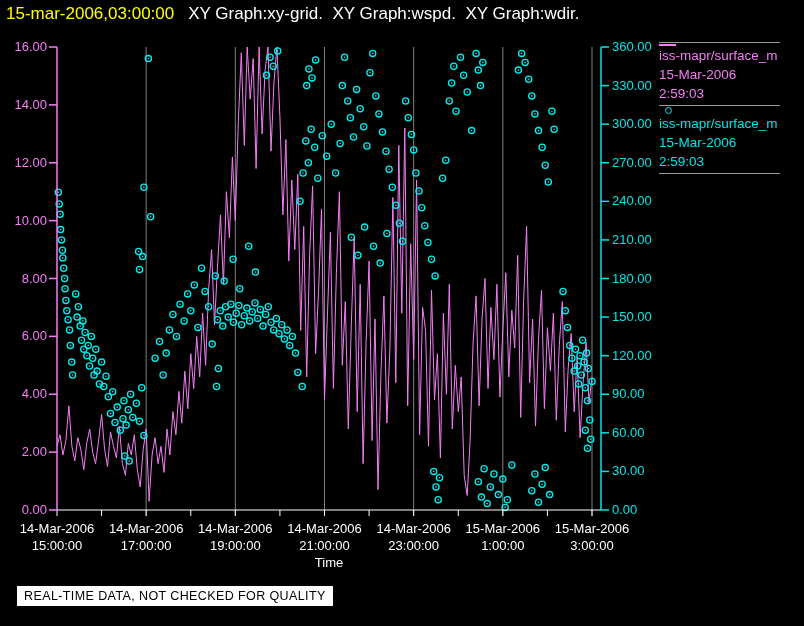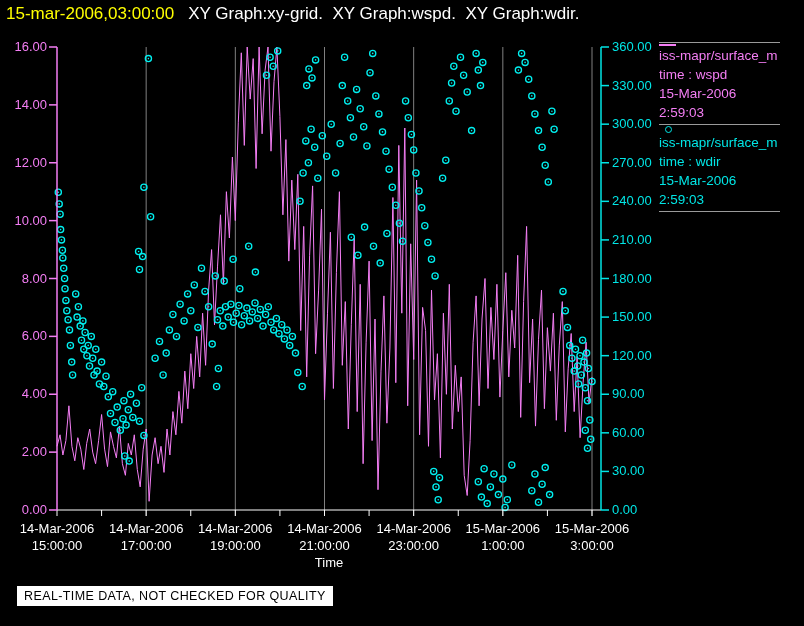--- a/index.html
+++ b/index.html
@@ -603,30 +603,28 @@
       <line x1="601" y1="47" x2="609" y2="47" stroke="#00e6e6" stroke-width="1.5"></line>
       <text x="612" y="51" fill="#00e6e6" font-size="13" text-anchor="start">360.00</text>
     </svg>
 
   <div class="legend">
     <div class="entry">
       <div class="row1">
         <span class="swatch-line"></span>
         <span class="mag">iss-mapr/surface_m</span>
       </div>
-      <div class="mag field">time : wspd</div>
       <div class="mag field">15-Mar-2006</div>
       <div class="mag field">2:59:03</div>
     </div>
     <div class="entry">
       <div class="row1">
         <span class="swatch-circle"></span>
         <span class="cyn">iss-mapr/surface_m</span>
       </div>
-      <div class="cyn field">time : wdir</div>
       <div class="cyn field">15-Mar-2006</div>
       <div class="cyn field">2:59:03</div>
     </div>
   </div>
 
   <div class="banner">REAL-TIME DATA, NOT CHECKED FOR QUALITY</div>
 
 </div>
 
 </body></html>

